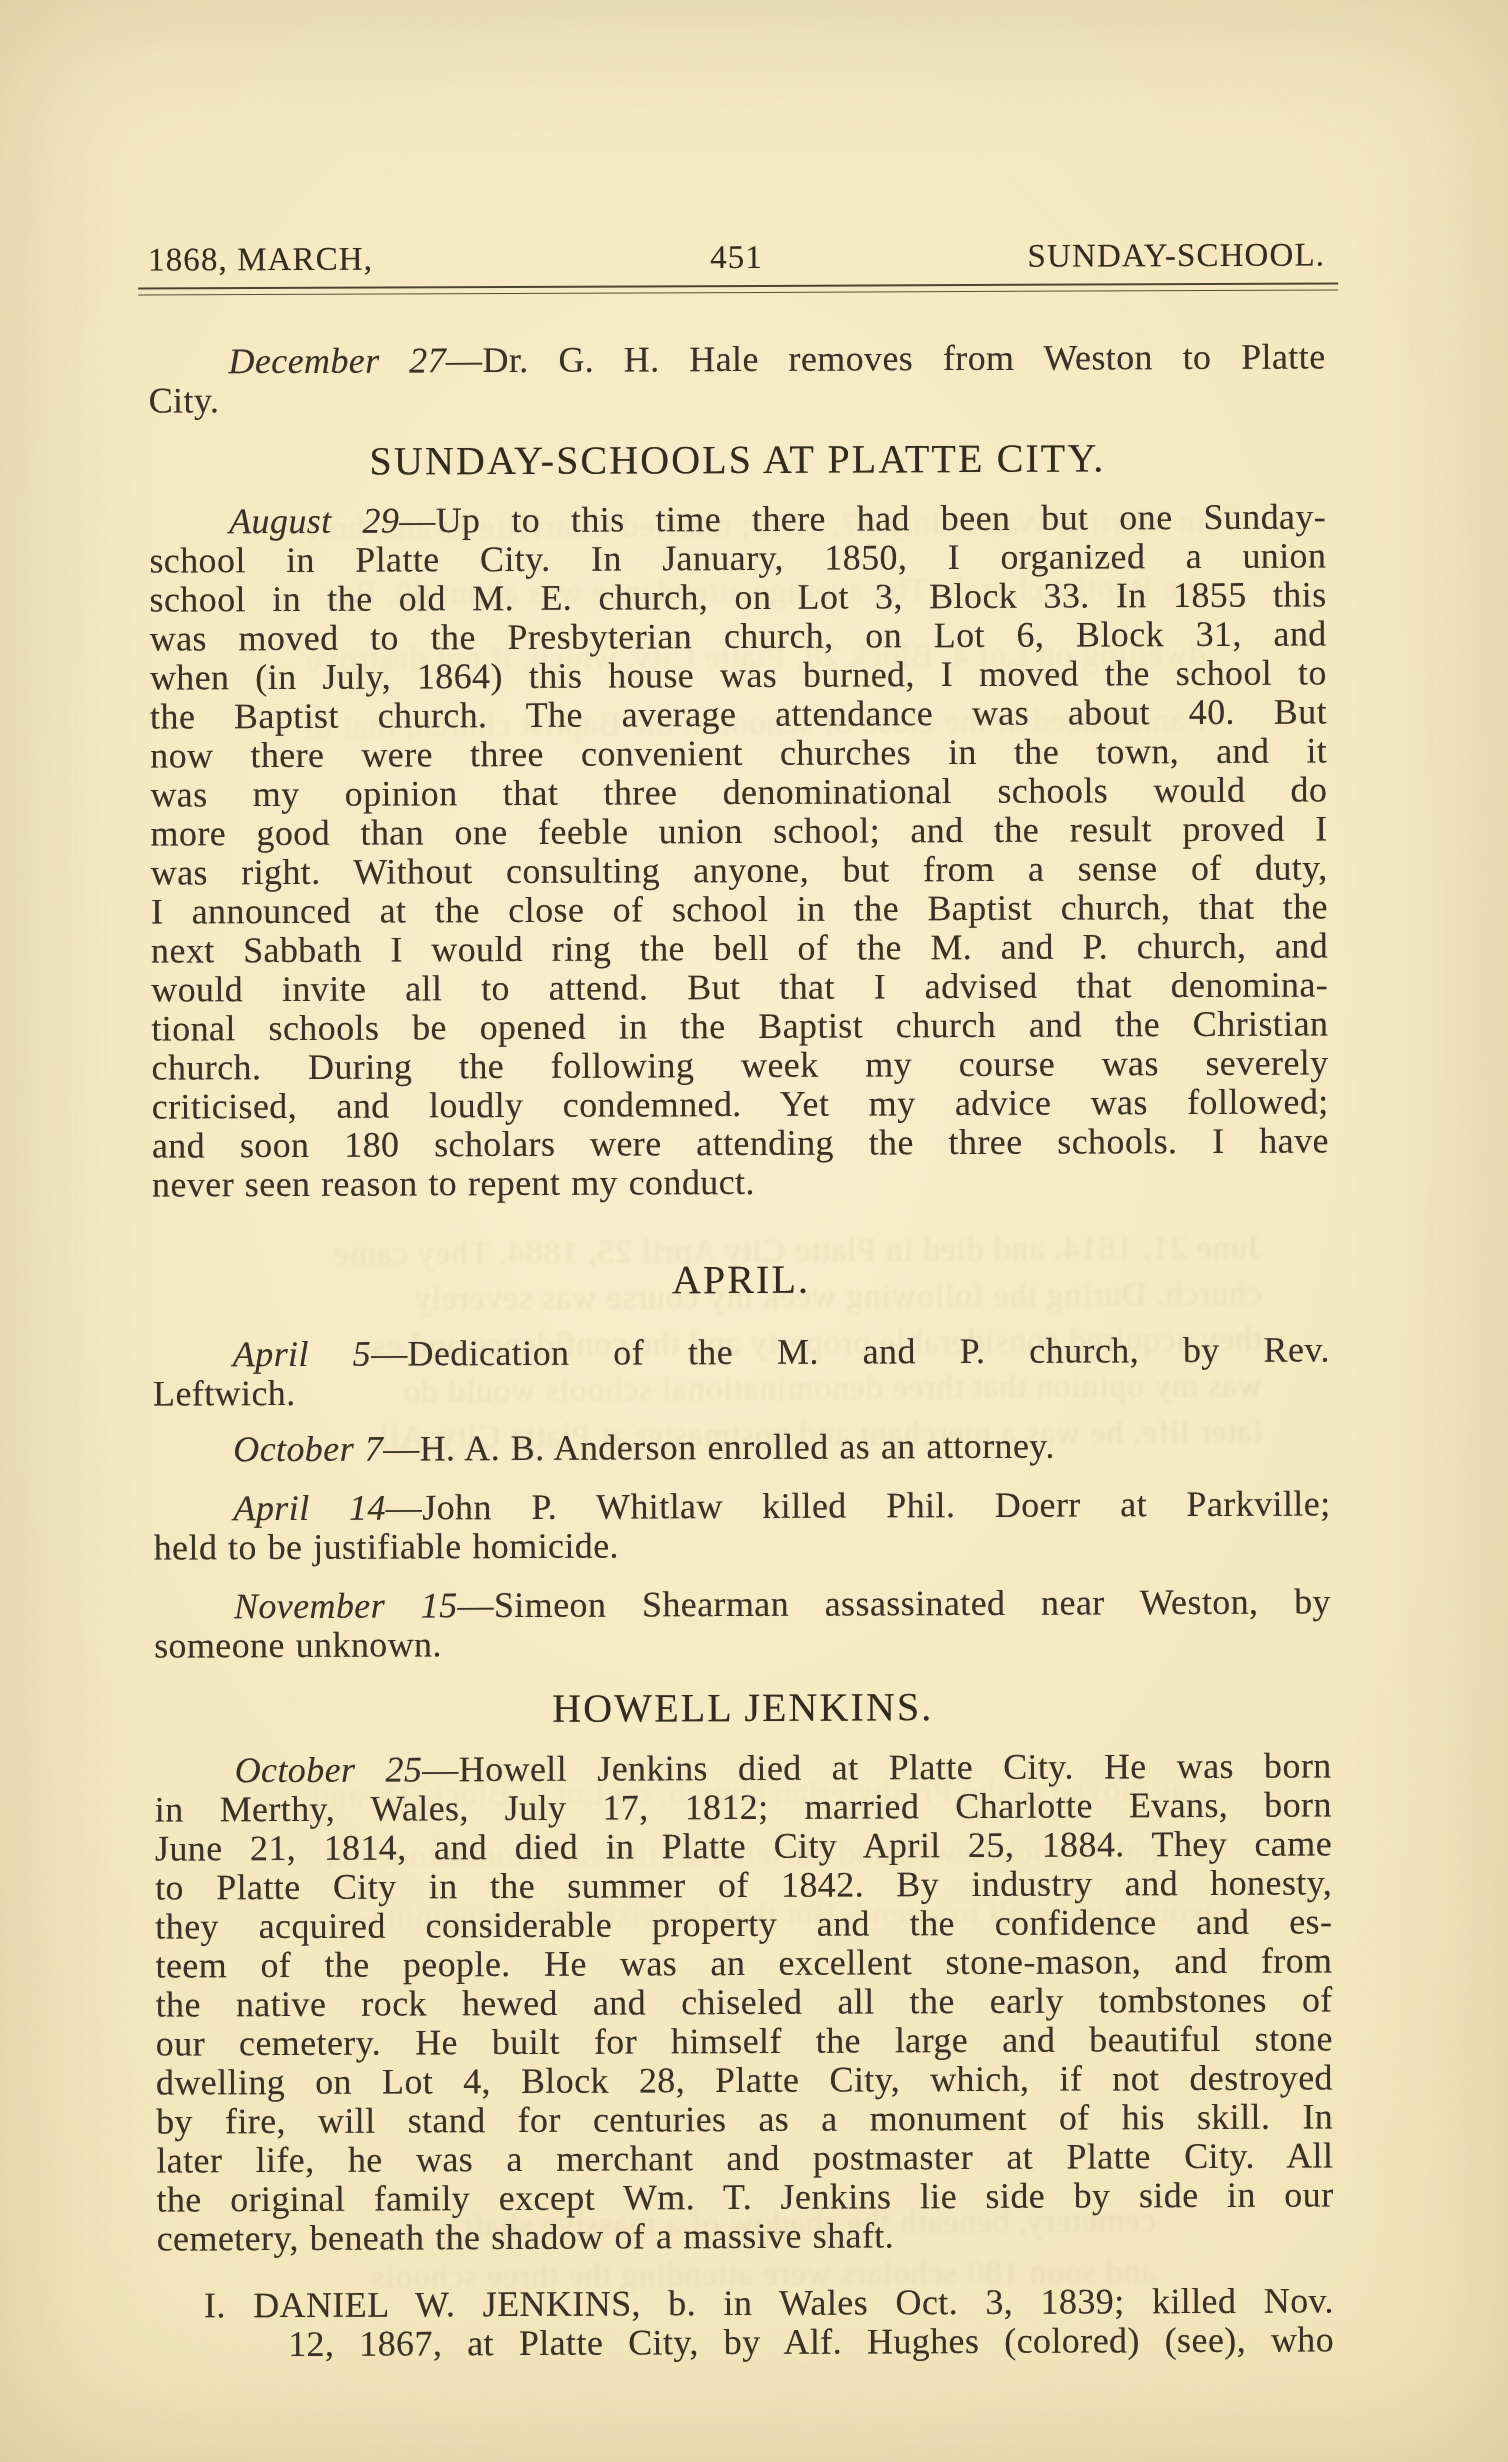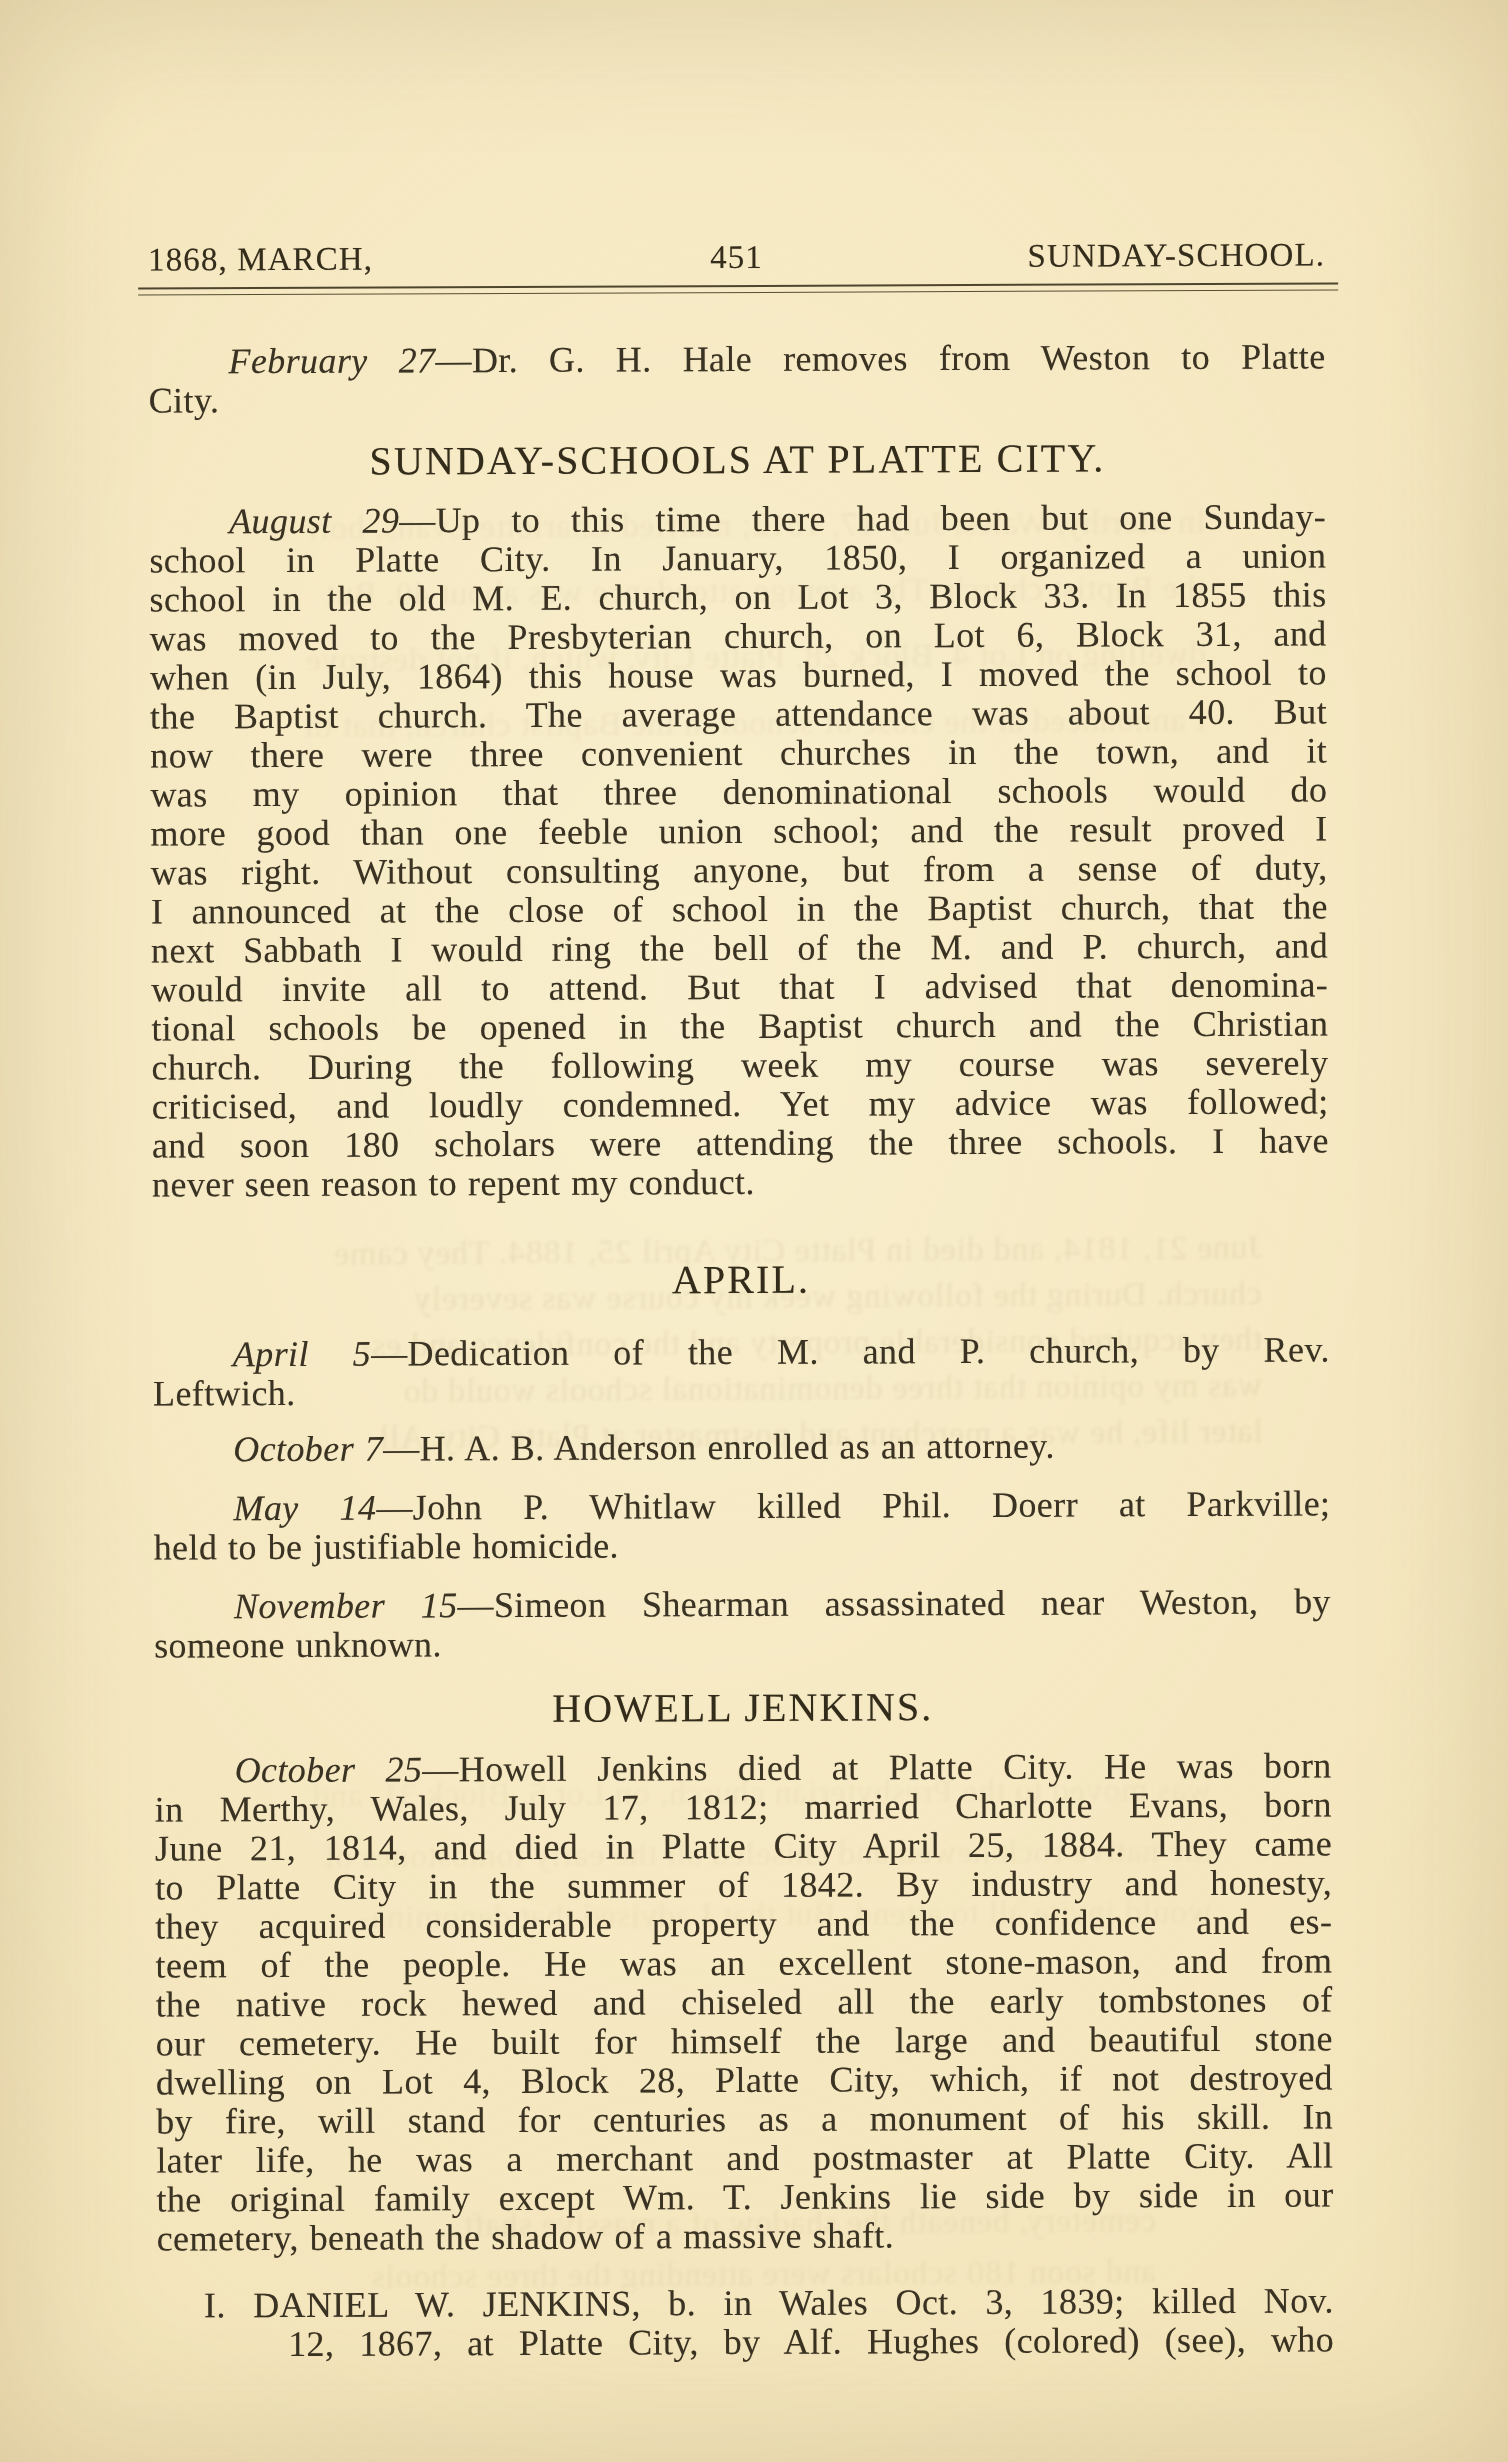--- a/index.html
+++ b/index.html
@@ -146,21 +146,21 @@
 <div class="page">
 
   <div class="runhead">
     <div class="left">1868, MARCH,</div>
     <div class="mid">451</div>
     <div class="right">SUNDAY-SCHOOL.</div>
   </div>
   <div class="double-rule"></div>
 
   <div class="para m-march27">
-    <div class="line firstline"><span class="date-it">February 27</span><span>—Dr. G. H. Hale removes from Weston to Platte</span></div>
+    <div class="line firstline"><span class="date-it">December 27</span><span>—Dr. G. H. Hale removes from Weston to Platte</span></div>
     <div>
         <div class="line last">City.</div>
       </div>
   </div>
 
   <div class="heading h-sunday">SUNDAY-SCHOOLS AT PLATTE CITY.</div>
 
   <div class="para m-march29">
     <div class="line firstline"><span class="date-it">August 29</span><span>—Up to this time there had been but one Sunday-</span></div>
     <div>
@@ -191,21 +191,21 @@
     <div>
         <div class="line last">Leftwich.</div>
       </div>
   </div>
 
   <div class="para no-j m-april7">
     <div class="line firstline"><span class="date-it">October 7</span><span>—H. A. B. Anderson enrolled as an attorney.</span></div>
   </div>
 
   <div class="para m-april14">
-    <div class="line firstline"><span class="date-it">May 14</span><span>—John P. Whitlaw killed Phil. Doerr at Parkville;</span></div>
+    <div class="line firstline"><span class="date-it">April 14</span><span>—John P. Whitlaw killed Phil. Doerr at Parkville;</span></div>
     <div>
         <div class="line last">held to be justifiable homicide.</div>
       </div>
   </div>
 
   <div class="para m-april15">
     <div class="line firstline"><span class="date-it">November 15</span><span>—Simeon Shearman assassinated near Weston, by</span></div>
     <div>
         <div class="line last">someone unknown.</div>
       </div>

